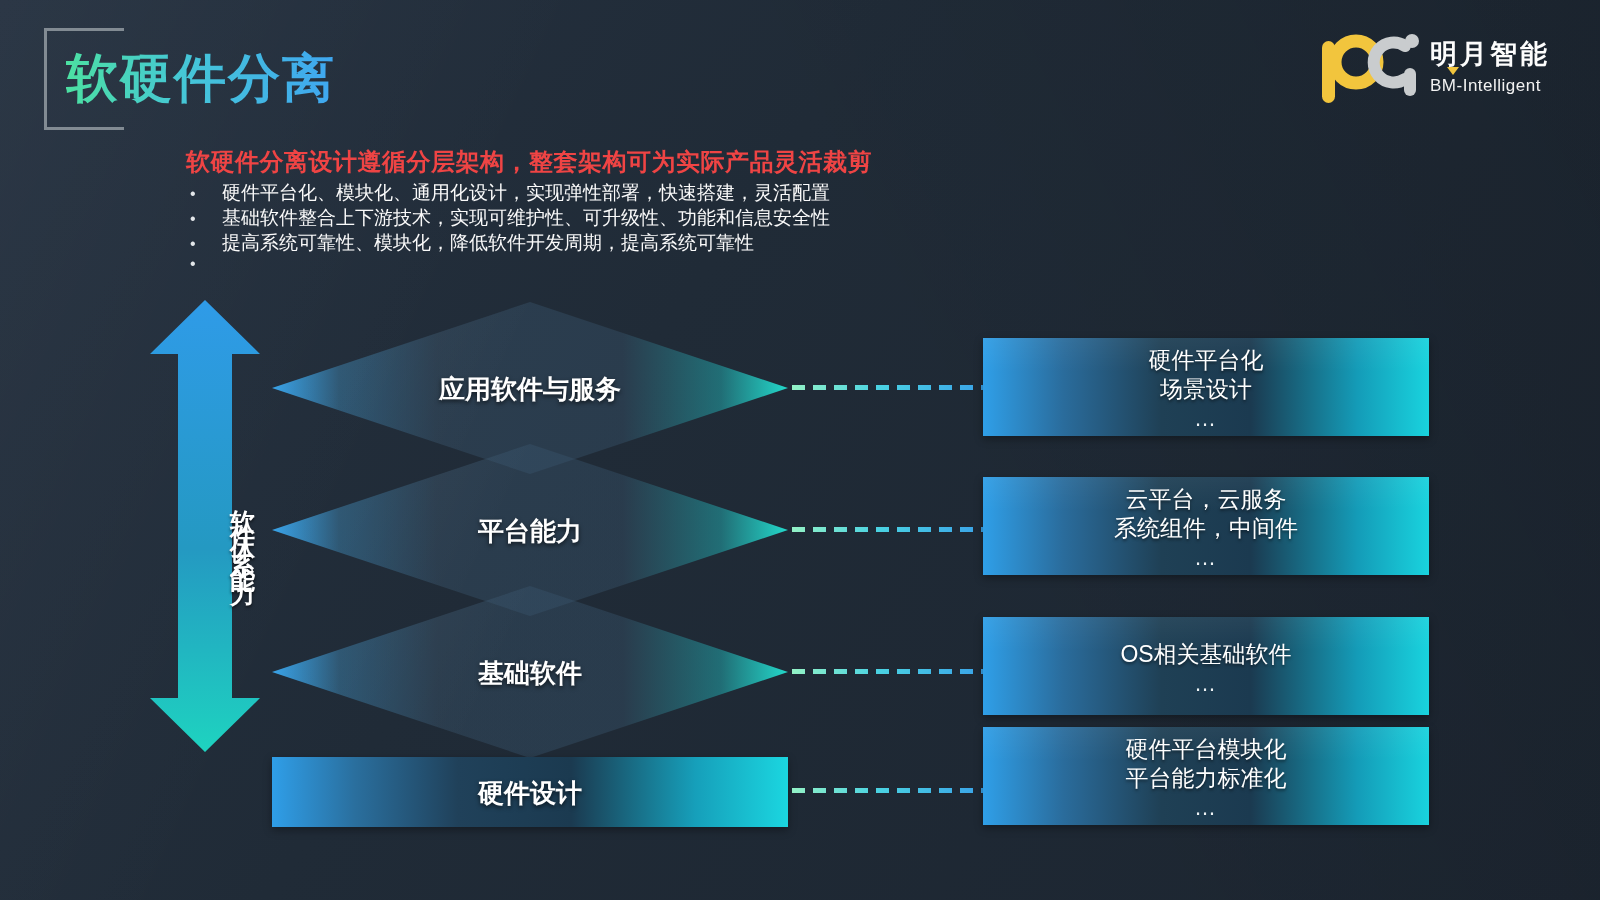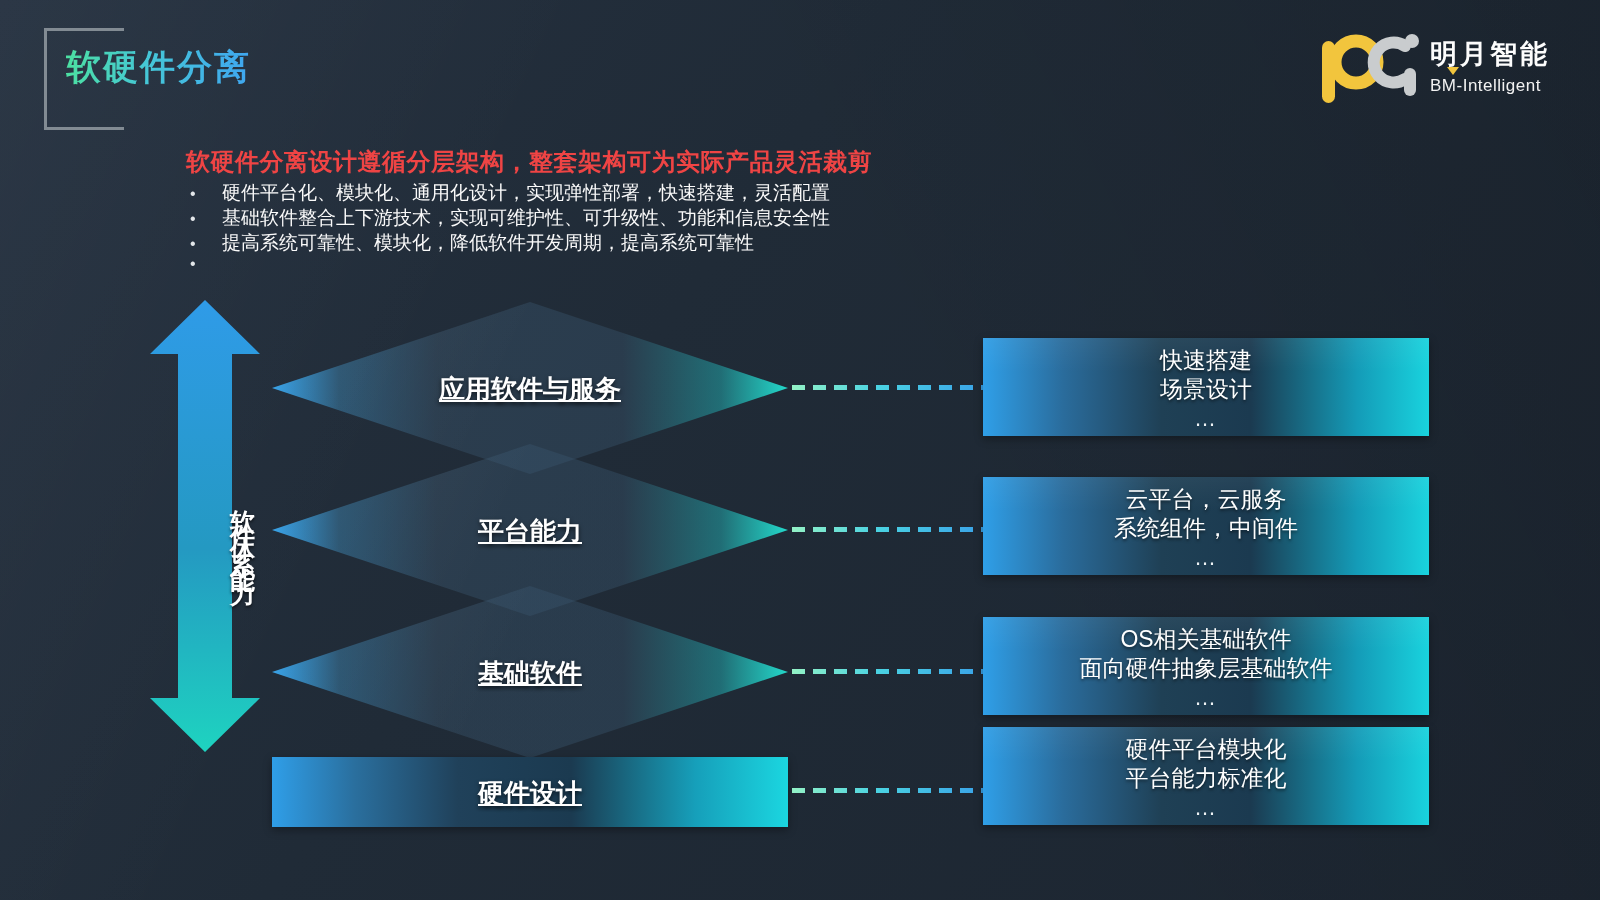--- a/index.html
+++ b/index.html
@@ -17,21 +17,21 @@
       linear-gradient(245deg, rgba(0,0,0,0.10) 0%, rgba(0,0,0,0) 45%);
   }
 
   
   .title-bracket {
     position: absolute; left: 44px; top: 28px; width: 80px; height: 102px;
     border: 3px solid #828b93; border-right: none;
   }
   .page-title {
     position: absolute; left: 66px; top: 44px;
-    font-size: 35px; font-weight: bold; letter-spacing: 2px;
+    font-size: 52px; font-weight: bold; letter-spacing: 2px;
     background: linear-gradient(90deg, #4ce0a2 0%, #45c6d8 45%, #3fa6f0 100%);
     -webkit-background-clip: text; background-clip: text;
     color: transparent;
     text-shadow: none;
   }
 
   
   .logo { position: absolute; left: 1312px; top: 24px; display: flex; align-items: center; }
   .logo-mark { width: 112px; height: 84px; }
   .logo-text { margin-left: 6px; position: relative; }
@@ -68,21 +68,20 @@
     clip-path: polygon(0% 50%, 50% 0%, 100% 50%, 50% 100%);
     background:
       linear-gradient(115deg, rgba(255,255,255,0.06) 0%, rgba(255,255,255,0) 45%),
       linear-gradient(90deg, #2f9fe8 0%, rgba(47,120,165,0.50) 13%, rgba(56,84,108,0.42) 32%,
         rgba(56,84,108,0.42) 68%, rgba(34,165,170,0.55) 87%, #23d8ca 100%);
   }
   .diamond-label, .bar-label {
     position: absolute; left: 272px; width: 516px; text-align: center;
     font-size: 26px; font-weight: 600; color: #ffffff;
     text-shadow: 0 2px 4px rgba(0,0,0,0.65);
-    text-decoration: underline;
   }
 
   
   .hardware-bar {
     position: absolute; left: 272px; top: 757px; width: 516px; height: 70px;
     background: linear-gradient(90deg, #2f9ee8 0%, #2a6f9e 16%, #20415a 36%,
       #1b3a50 58%, #169fba 82%, #1bd6e0 100%);
     box-shadow: 0 3px 8px rgba(0,0,0,0.35);
   }
 
@@ -173,31 +172,30 @@
 
 <div class="hardware-bar"></div>
 <div class="bar-label" style="top:776px">硬件设计</div>
 
 <div class="connector" style="top:385px"></div>
 <div class="connector" style="top:527px"></div>
 <div class="connector" style="top:669px"></div>
 <div class="connector" style="top:788px"></div>
 
 <div class="detail-box" style="top:338px">
-  <div class="detail-line">快速搭建</div>
+  <div class="detail-line">硬件平台化</div>
   <div class="detail-line">场景设计</div>
   <div class="detail-dots">…</div>
 </div>
 <div class="detail-box" style="top:477px">
   <div class="detail-line">云平台，云服务</div>
   <div class="detail-line">系统组件，中间件</div>
   <div class="detail-dots">…</div>
 </div>
 <div class="detail-box" style="top:617px">
   <div class="detail-line">OS相关基础软件</div>
-  <div class="detail-line">面向硬件抽象层基础软件</div>
   <div class="detail-dots">…</div>
 </div>
 <div class="detail-box" style="top:727px">
   <div class="detail-line">硬件平台模块化</div>
   <div class="detail-line">平台能力标准化</div>
   <div class="detail-dots">…</div>
 </div>
 
 </body></html>

